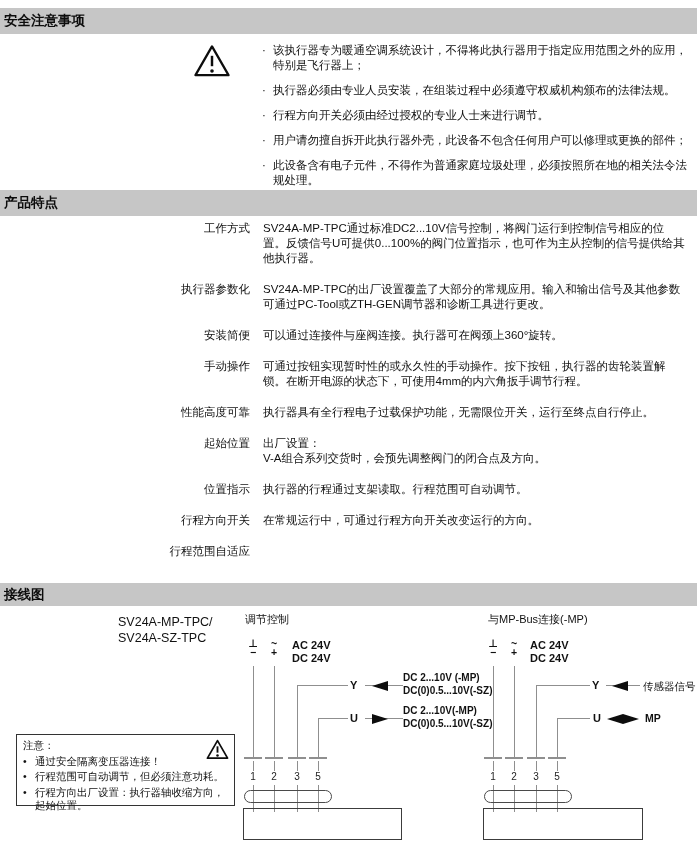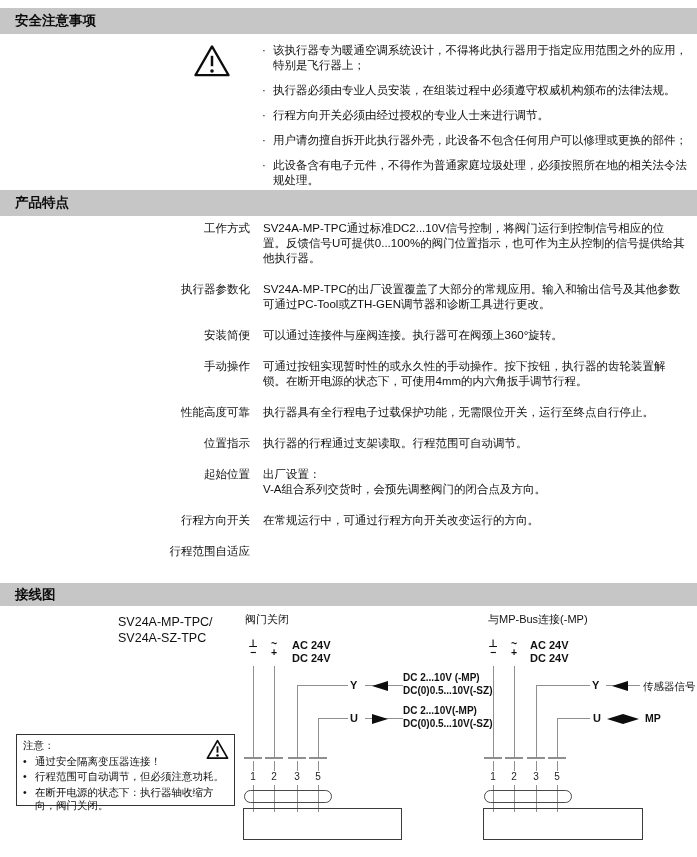--- a/index.html
+++ b/index.html
@@ -1,19 +1,19 @@
 <!DOCTYPE html>
 <html><head>
 <meta charset="utf-8">
 <style>
   html,body{margin:0;padding:0;}
   body{width:697px;height:857px;background:#ffffff;position:relative;
        font-family:"Liberation Sans","DejaVu Sans",sans-serif;color:#111;}
   .bar{position:absolute;left:0;width:697px;height:26px;background:#c6c6c6;}
-  .bar .bar-title{display:block;padding-left:15px;font-size:13.5px;font-weight:bold;
+  .bar .bar-title{display:block;padding-left:4px;font-size:13.5px;font-weight:bold;
        line-height:26px;color:#0c0c0c;}
   
   .s-bullets{position:absolute;left:262px;top:43px;width:428px;font-size:11.5px;line-height:15px;}
   .s-item{display:flex;margin-bottom:10px;}
   .s-marker{width:11px;flex:0 0 11px;}
   .s-text{flex:1;}
   
   .features{position:absolute;left:0;top:221px;width:697px;font-size:11.5px;line-height:15px;}
   .f-row{display:flex;margin-bottom:16px;}
   .f-term{width:250px;flex:0 0 250px;text-align:right;font-family:Liberation Serif, serif;}
@@ -104,47 +104,47 @@
   </div>
   <div class="f-row">
     <div class="f-term">手动操作</div>
     <div class="f-desc">可通过按钮实现暂时性的或永久性的手动操作。按下按钮，执行器的齿轮装置解锁。在断开电源的状态下，可使用4mm的内六角扳手调节行程。</div>
   </div>
   <div class="f-row">
     <div class="f-term">性能高度可靠</div>
     <div class="f-desc">执行器具有全行程电子过载保护功能，无需限位开关，运行至终点自行停止。</div>
   </div>
   <div class="f-row">
-    <div class="f-term">位置指示</div>
-    <div class="f-desc">执行器的行程通过支架读取。行程范围可自动调节。</div>
-  </div>
-  <div class="f-row">
     <div class="f-term">起始位置</div>
     <div class="f-desc">出厂设置：
 V-A组合系列交货时，会预先调整阀门的闭合点及方向。</div>
   </div>
   <div class="f-row">
+    <div class="f-term">位置指示</div>
+    <div class="f-desc">执行器的行程通过支架读取。行程范围可自动调节。</div>
+  </div>
+  <div class="f-row">
     <div class="f-term">行程方向开关</div>
     <div class="f-desc">在常规运行中，可通过行程方向开关改变运行的方向。</div>
   </div>
   <div class="f-row">
     <div class="f-term">行程范围自适应</div>
   </div>
 </div>
 
 <div class="bar" style="top:583px;height:23px;">
   <span class="bar-title" style="line-height:23px;">接线图</span>
 </div>
 
 <div class="wr-model">
   <div>SV24A-MP-TPC/</div>
   <div>SV24A-SZ-TPC</div>
 </div>
 
-<div class="wr-heading" style="left:245px;top:612px;">阀门关闭</div>
+<div class="wr-heading" style="left:245px;top:612px;">调节控制</div>
 
 <div class="sym-stack" style="left:245px;top:639px;">
   <div>⊥</div>
   <div>−</div>
 </div>
 <div class="sym-stack" style="left:266px;top:639px;">
   <div>~</div>
   <div>+</div>
 </div>
 <div class="acdc" style="left:292px;top:639px;">
@@ -246,21 +246,21 @@
   <div class="n-item">
     <span class="n-marker">•</span>
     <span class="n-text">通过安全隔离变压器连接！</span>
   </div>
   <div class="n-item">
     <span class="n-marker">•</span>
     <span class="n-text">行程范围可自动调节，但必须注意功耗。</span>
   </div>
   <div class="n-item">
     <span class="n-marker">•</span>
-    <span class="n-text">在断开电源的状态下：执行器轴收缩方向，阀门关闭。</span>
+    <span class="n-text">行程方向出厂设置：执行器轴收缩方向，起始位置。</span>
   </div>
   <div class="warn-small">
     <svg width="23" height="21" viewBox="0 0 40 36">
       <path d="M20 2.5 L37.5 33 L2.5 33 Z" fill="none" stroke="#0d0d0d" stroke-width="3" stroke-linejoin="round"></path>
       <rect x="18.4" y="12.5" width="3.2" height="11" fill="#0d0d0d"></rect>
       <circle cx="20" cy="28.6" r="2.2" fill="#0d0d0d"></circle>
     </svg>
   </div>
 </div>
 

